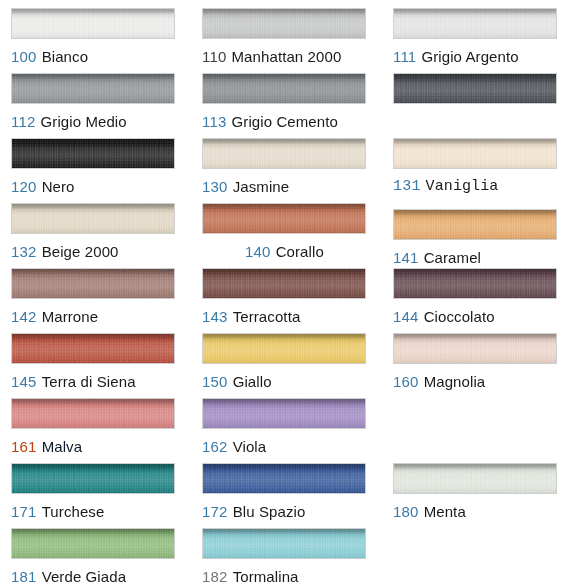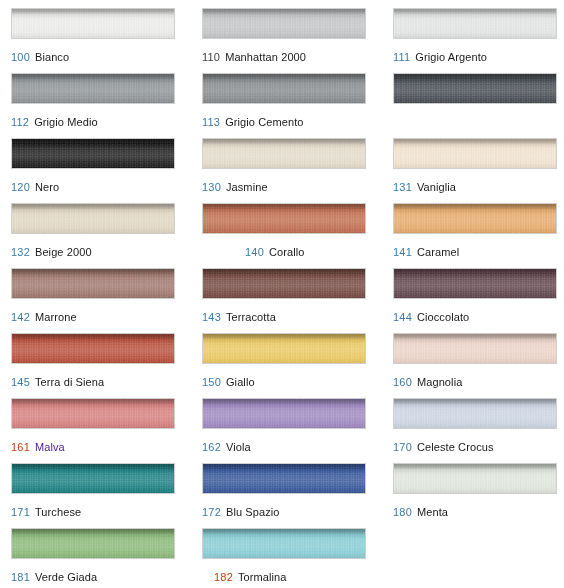--- a/index.html
+++ b/index.html
@@ -55,21 +55,21 @@
       rgba(0,0,0,.34) 0%,
       rgba(0,0,0,.26) 9%,
       rgba(0,0,0,.06) 20%,
       rgba(255,255,255,.10) 34%,
       rgba(255,255,255,.16) 58%,
       rgba(255,255,255,.06) 82%,
       rgba(0,0,0,.05) 100%);
   }
   .swatch-label {
     margin-top: 11px;
-    font-size: 11px;
+    font-size: 15px;
     line-height: 14px;
     white-space: nowrap;
   }
   .swatch-code {
     color: #3a7aa8;
     letter-spacing: .2px;
   }
   .swatch-name {
     color: #1a1a1a;
     margin-left: 5px;
@@ -136,21 +136,21 @@
       <div class="swatch-label"><span class="swatch-code" style="color: rgb(58, 122, 168);">120</span><span class="swatch-name" style="color: rgb(26, 26, 26);">Nero</span></div>
     </div>
     <div class="swatch-cell" style="left: 202px; top: 138px;">
       <div class="swatch-chip">
         <div class="chip-fill" style="background: rgb(230, 221, 203);"></div>
         <div class="chip-tex"></div>
         <div class="chip-shade"></div>
       </div>
       <div class="swatch-label"><span class="swatch-code" style="color: rgb(58, 122, 168);">130</span><span class="swatch-name" style="color: rgb(26, 26, 26);">Jasmine</span></div>
     </div>
-    <div class="swatch-cell" style="left: 393px; top: 138px;">
+    <div class="swatch-cell" style="left: 393px; top: 138px; font-family: Liberation Mono, monospace;">
       <div class="swatch-chip">
         <div class="chip-fill" style="background: rgb(244, 228, 206);"></div>
         <div class="chip-tex"></div>
         <div class="chip-shade"></div>
       </div>
       <div class="swatch-label"><span class="swatch-code" style="color: rgb(58, 122, 168);">131</span><span class="swatch-name" style="color: rgb(26, 26, 26);">Vaniglia</span></div>
     </div>
     <div class="swatch-cell" style="left: 11px; top: 203px;">
       <div class="swatch-chip">
         <div class="chip-fill" style="background: rgb(226, 215, 194);"></div>
@@ -160,21 +160,21 @@
       <div class="swatch-label"><span class="swatch-code" style="color: rgb(58, 122, 168);">132</span><span class="swatch-name" style="color: rgb(26, 26, 26);">Beige 2000</span></div>
     </div>
     <div class="swatch-cell" style="left: 202px; top: 203px;">
       <div class="swatch-chip">
         <div class="chip-fill" style="background: rgb(191, 104, 71);"></div>
         <div class="chip-tex"></div>
         <div class="chip-shade"></div>
       </div>
       <div class="swatch-label"><span class="swatch-code" style="color: rgb(58, 122, 168); margin-left: 43px;">140</span><span class="swatch-name" style="color: rgb(26, 26, 26);">Corallo</span></div>
     </div>
-    <div class="swatch-cell" style="left: 393px; top: 203px;">
+    <div class="swatch-cell" style="left: 393px; top: 209px;">
       <div class="swatch-chip">
         <div class="chip-fill" style="background: rgb(232, 168, 101);"></div>
         <div class="chip-tex"></div>
         <div class="chip-shade"></div>
       </div>
       <div class="swatch-label"><span class="swatch-code" style="color: rgb(58, 122, 168);">141</span><span class="swatch-name" style="color: rgb(26, 26, 26);">Caramel</span></div>
     </div>
     <div class="swatch-cell" style="left: 11px; top: 268px;">
       <div class="swatch-chip">
         <div class="chip-fill" style="background: rgb(155, 114, 104);"></div>
@@ -222,38 +222,30 @@
         <div class="chip-shade"></div>
       </div>
       <div class="swatch-label"><span class="swatch-code" style="color: rgb(58, 122, 168);">160</span><span class="swatch-name" style="color: rgb(26, 26, 26);">Magnolia</span></div>
     </div>
     <div class="swatch-cell" style="left: 11px; top: 398px;">
       <div class="swatch-chip">
         <div class="chip-fill" style="background: rgb(215, 123, 120);"></div>
         <div class="chip-tex"></div>
         <div class="chip-shade"></div>
       </div>
-      <div class="swatch-label"><span class="swatch-code" style="color: #c2410c;">161</span><span class="swatch-name" style="color: #4c1d95;">Malva</span></div>
+      <div class="swatch-label"><span class="swatch-code" style="color: #c2410c;">161</span><span class="swatch-name" style="color: #0f172a;">Malva</span></div>
     </div>
     <div class="swatch-cell" style="left: 202px; top: 398px;">
       <div class="swatch-chip">
         <div class="chip-fill" style="background: rgb(155, 132, 192);"></div>
         <div class="chip-tex"></div>
         <div class="chip-shade"></div>
       </div>
       <div class="swatch-label"><span class="swatch-code" style="color: rgb(58, 122, 168);">162</span><span class="swatch-name" style="color: rgb(26, 26, 26);">Viola</span></div>
     </div>
-    <div class="swatch-cell" style="left: 393px; top: 398px;">
-      <div class="swatch-chip">
-        <div class="chip-fill" style="background: rgb(204, 214, 228);"></div>
-        <div class="chip-tex"></div>
-        <div class="chip-shade"></div>
-      </div>
-      <div class="swatch-label"><span class="swatch-code" style="color: rgb(58, 122, 168);">170</span><span class="swatch-name" style="color: rgb(26, 26, 26);">Celeste Crocus</span></div>
-    </div>
     <div class="swatch-cell" style="left: 11px; top: 463px;">
       <div class="swatch-chip">
         <div class="chip-fill" style="background: rgb(15, 123, 124);"></div>
         <div class="chip-tex"></div>
         <div class="chip-shade"></div>
       </div>
       <div class="swatch-label"><span class="swatch-code" style="color: rgb(58, 122, 168);">171</span><span class="swatch-name" style="color: rgb(26, 26, 26);">Turchese</span></div>
     </div>
     <div class="swatch-cell" style="left: 202px; top: 463px;">
       <div class="swatch-chip">
@@ -278,15 +270,15 @@
         <div class="chip-shade"></div>
       </div>
       <div class="swatch-label"><span class="swatch-code" style="color: rgb(58, 122, 168);">181</span><span class="swatch-name" style="color: rgb(26, 26, 26);">Verde Giada</span></div>
     </div>
     <div class="swatch-cell" style="left: 202px; top: 528px;">
       <div class="swatch-chip">
         <div class="chip-fill" style="background: rgb(131, 205, 213);"></div>
         <div class="chip-tex"></div>
         <div class="chip-shade"></div>
       </div>
-      <div class="swatch-label"><span class="swatch-code" style="color: #c2410c; margin-left: 12px;">182</span><span class="swatch-name" style="color: rgb(26, 26, 26);">Tormalina</span></div>
+      <div class="swatch-label"><span class="swatch-code" style="color: #737373;">182</span><span class="swatch-name" style="color: rgb(26, 26, 26);">Tormalina</span></div>
     </div>
   </div>
 
 </body></html>

